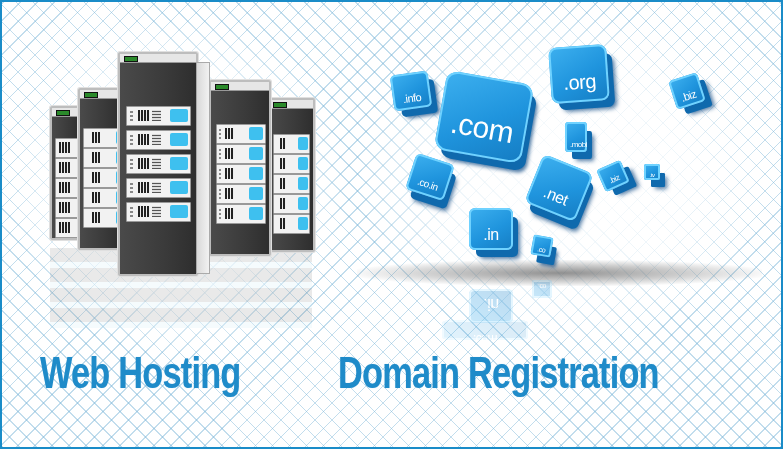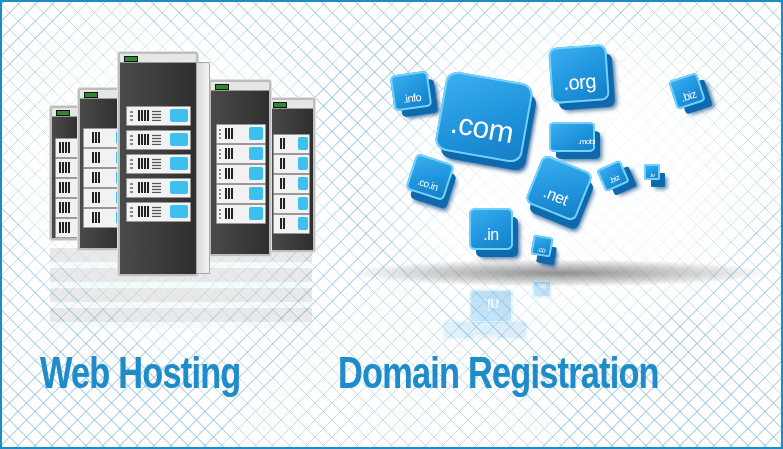--- a/index.html
+++ b/index.html
@@ -257,21 +257,21 @@
       </div>
 
     <div class="cube" style="left:548px;top:44px;width:58px;height:56px;font-size:20px;transform:rotate(-4deg);">
       <span>.org</span>
       </div>
 
     <div class="cube" style="left:670px;top:74px;width:30px;height:30px;font-size:11px;transform:rotate(-18deg);">
       <span>.biz</span>
       </div>
 
-    <div class="cube" style="left:547px;top:120px;width:46px;height:30px;font-size:8px;justify-content:flex-end;">
+    <div class="cube" style="left:563px;top:120px;width:22px;height:30px;font-size:8px;justify-content:flex-end;">
       <span>.mobi</span>
       </div>
 
     <div class="cube" style="left:408px;top:156px;width:40px;height:38px;font-size:10px;transform:rotate(18deg);">
       <span>.co.in</span>
       </div>
 
     <div class="cube" style="left:530px;top:160px;width:54px;height:52px;font-size:16px;transform:rotate(22deg);">
       <span>.net</span>
       </div>

